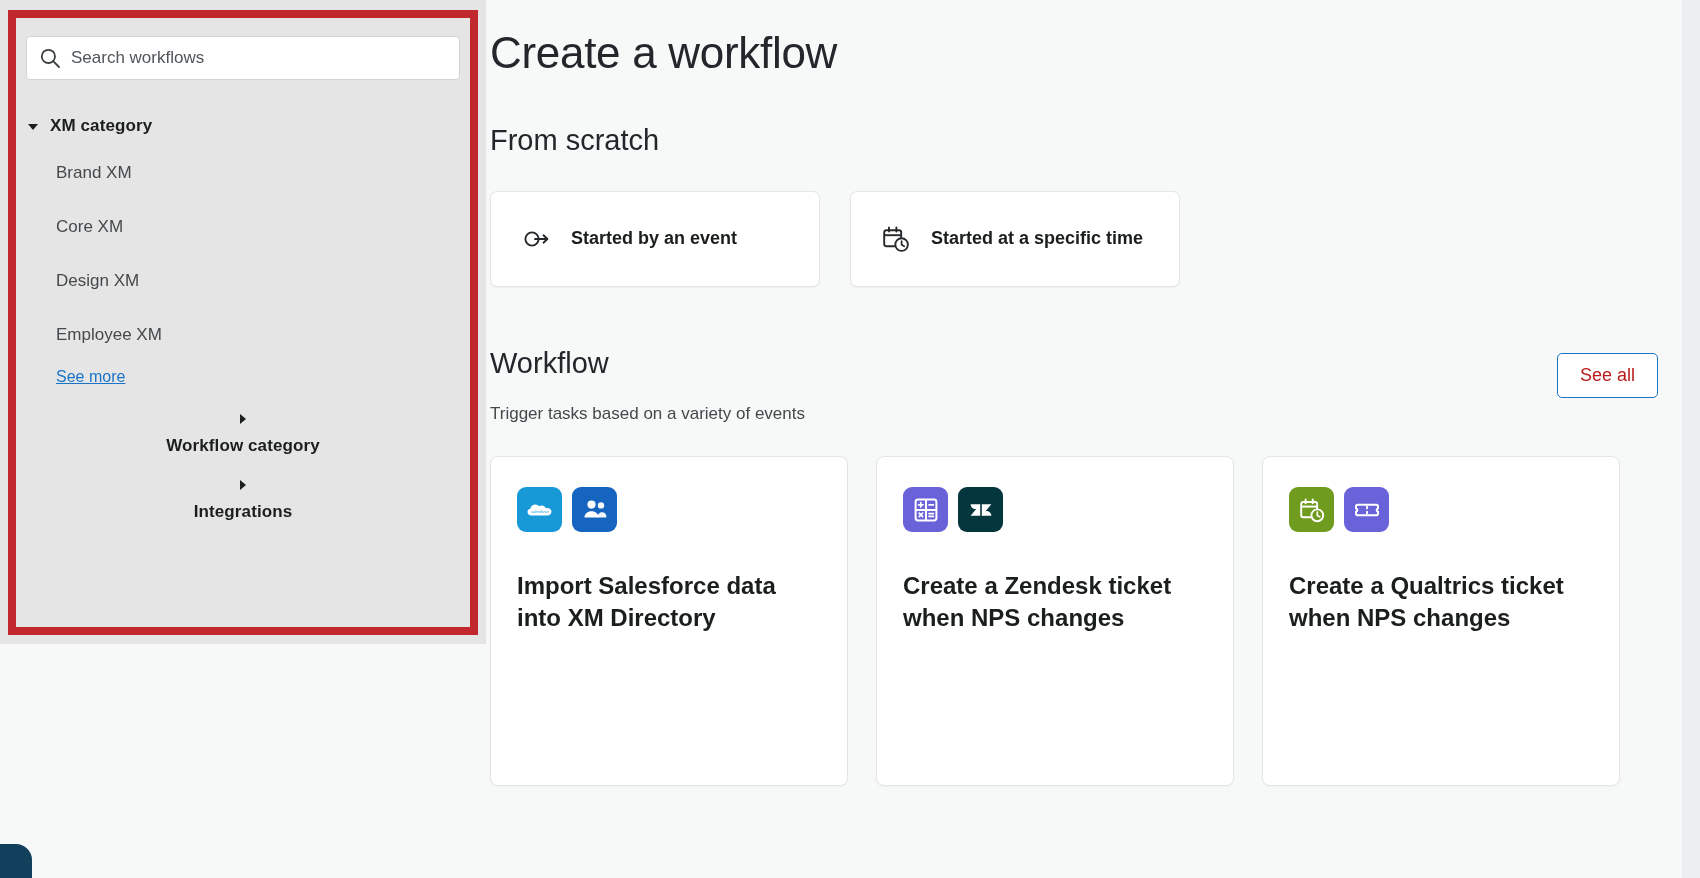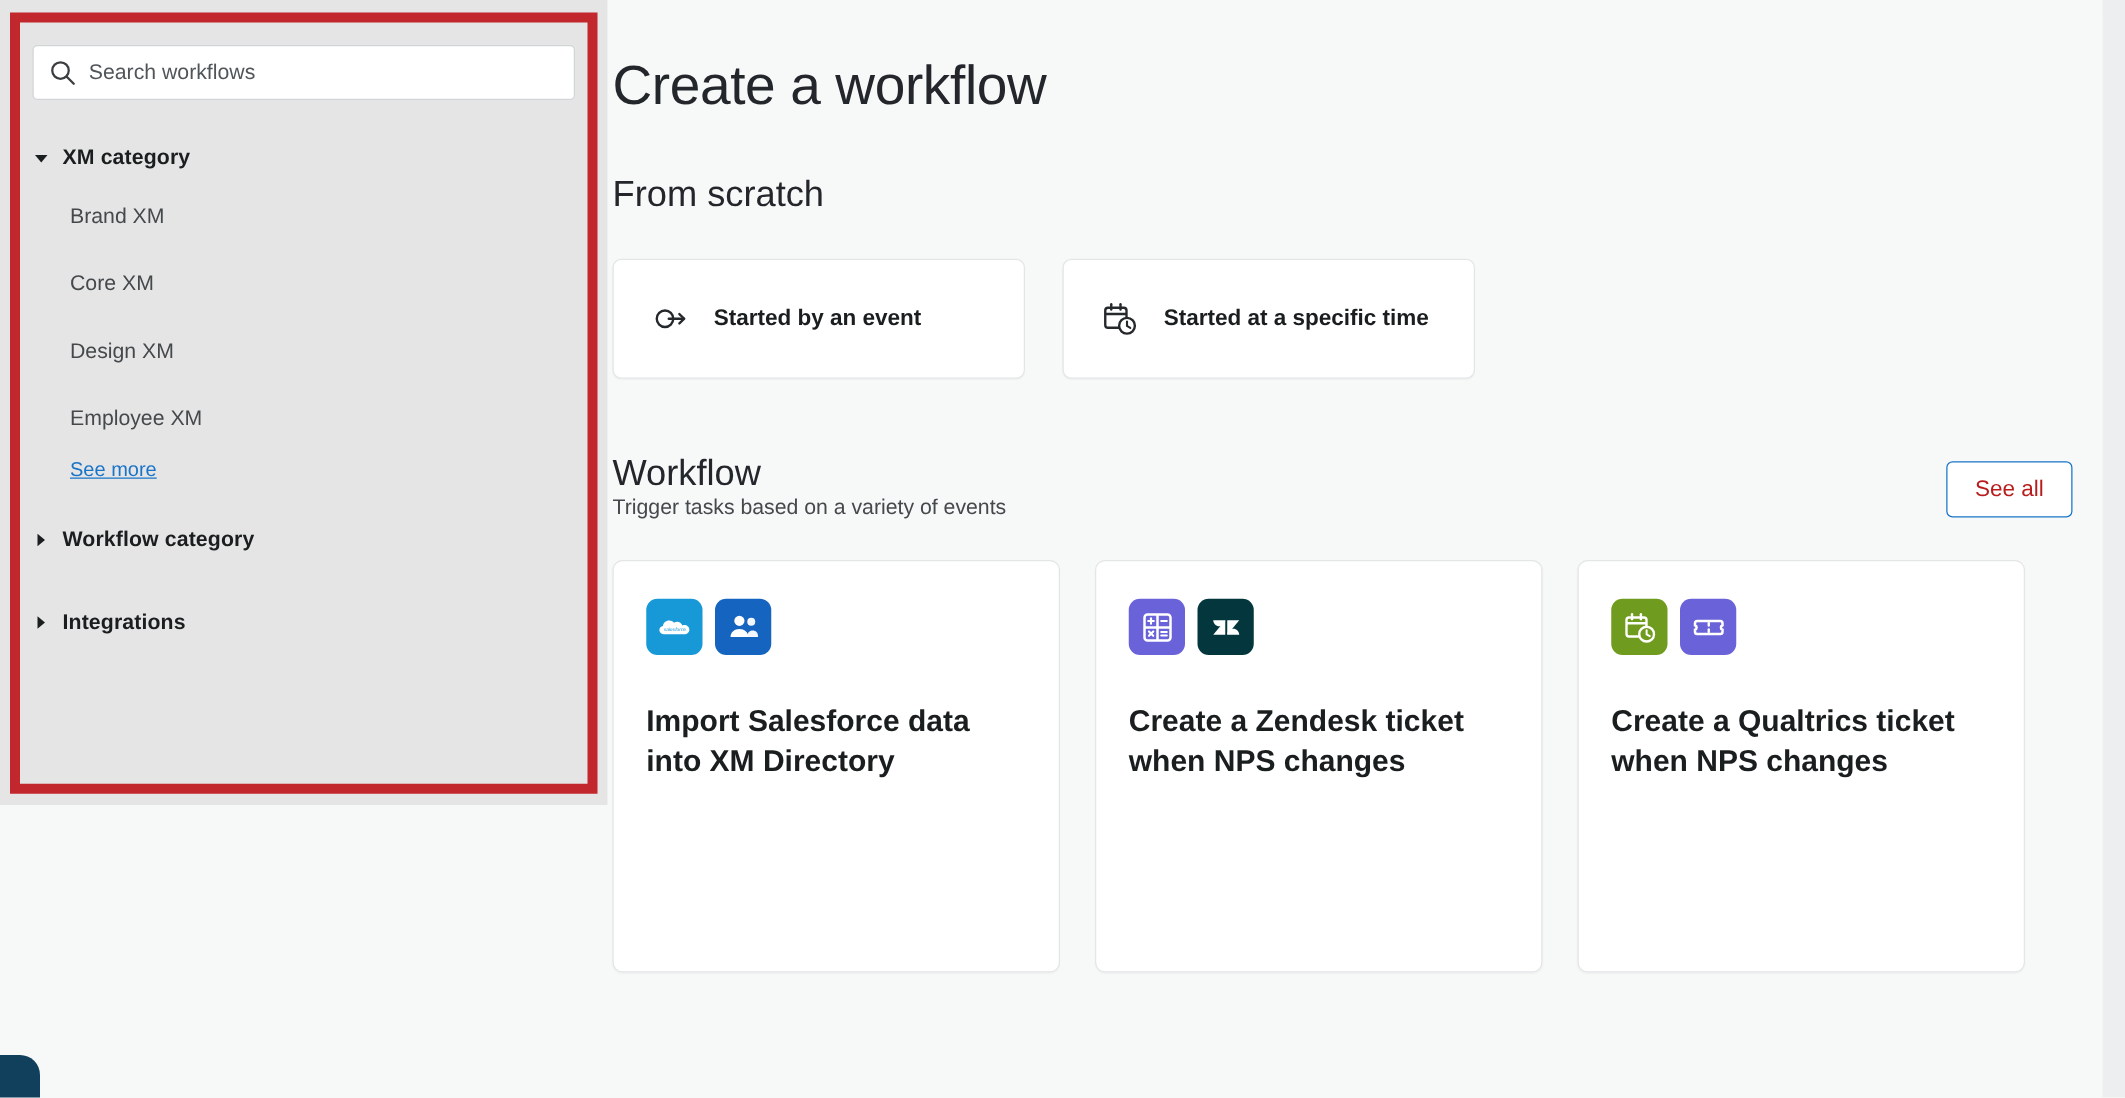--- a/index.html
+++ b/index.html
@@ -145,30 +145,30 @@
   .see-more {
     display: inline-block;
     margin-top: 6px;
     margin-left: 30px;
     font-size: 16px;
     color: #1974c8;
     text-decoration: underline;
     cursor: pointer;
   }
 
-  .facet-group-head.collapsed { margin-top: 26px; }
+  .facet-group-head.collapsed { margin-top: 26px; flex-direction: column; }
 
   
   #main {
     position: absolute;
     left: 490px;
     top: 0;
     width: 1190px;
     height: 688px;
-    padding: 30px 22px 0 0;
+    padding: 14px 22px 0 0;
     z-index: 3;
   }
 
   #page-title {
     font-size: 44px;
     font-weight: 400;
     color: #23262a;
     letter-spacing: -.3px;
     margin-top: 14px;
   }
@@ -214,21 +214,21 @@
 
   #templates-head {
     margin-top: 60px;
     display: flex;
     align-items: flex-start;
     justify-content: space-between;
   }
   #templates-sub {
     font-size: 17px;
     color: #45494c;
-    margin-top: 0;
+    margin-top: 24px;
     text-align: center;
   }
   #see-all-button {
     background: #ffffff;
     border: 1px solid #1974c8;
     color: #b91c1c;
     border-radius: 5px;
     font-family: "Liberation Sans", sans-serif;
     font-size: 18px;
     padding: 11px 22px;

